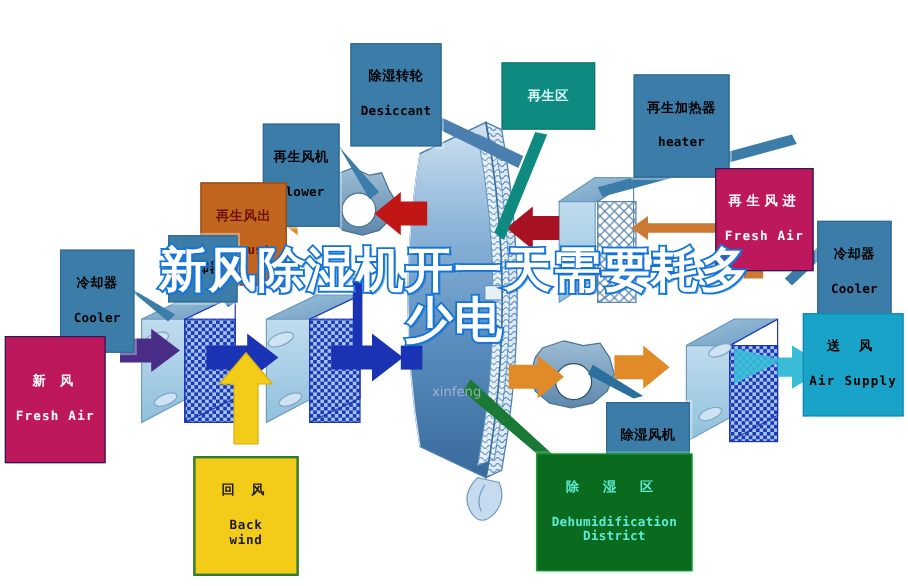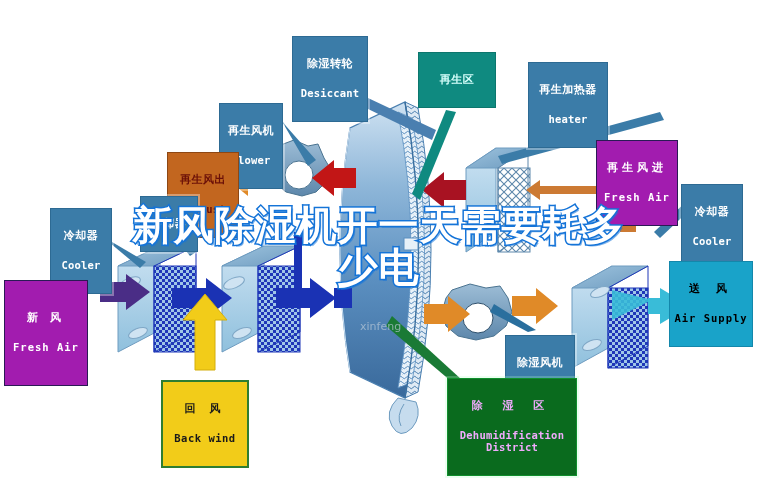--- a/index.html
+++ b/index.html
@@ -10,44 +10,44 @@
 
   
   .lbl{position:absolute;box-sizing:border-box;text-align:center;
        line-height:1.12;white-space:pre-line;z-index:40;
        font-family:"DejaVu Sans","Liberation Sans",sans-serif;}
   .lbl .cn{display:block;font-weight:700;letter-spacing:.5px;}
   .lbl .en{display:block;font-family:"DejaVu Sans Mono","Liberation Mono",monospace;
            font-weight:700;letter-spacing:.2px;}
 
   
-  .sb{background:#3b7ca8;color:#ffffff;border:1px solid #2d6a93;
+  .sb{background:#3b7ca8;color:#000000;border:1px solid #2d6a93;
       box-shadow:0 0 0 2px rgba(255,255,255,.35);}
   .sb .cn{font-size:11px;} .sb .en{font-size:10.5px;}
 
   
   .teal{background:#0f8a80;color:#bdf3ee;border:1px solid #0c766d;}
   .teal .cn{font-size:11px;color:#d6fffb;} .teal .en{font-size:10px;}
 
   
-  .purple{background:#a21caf;color:#ffffff;border:1px solid #2a1a55;}
+  .purple{background:#be185d;color:#ffffff;border:1px solid #2a1a55;}
   .purple .cn{font-size:11px;letter-spacing:4px;}
   .purple .en{font-size:10.5px;letter-spacing:1px;}
 
   
   .orange{background:#c2661f;color:#6b1008;border:1px solid #8d4714;}
   .orange .cn{font-size:11px;} .orange .en{font-size:10.5px;}
 
   
   .yellow{background:#f2cc19;color:#1a1a1a;border:2px solid #2e7d32;}
   .yellow .cn{font-size:11px;letter-spacing:5px;}
   .yellow .en{font-size:10.5px;letter-spacing:.5px;}
 
   
-  .green{background:#0a6b1e;color:#f0abfc;border:1px solid #0f8f2c;
+  .green{background:#0a6b1e;color:#5eead4;border:1px solid #0f8f2c;
          box-shadow:0 0 0 2px rgba(180,255,200,.25);}
   .green .cn{font-size:11px;letter-spacing:8px;}
   .green .en{font-size:10.5px;}
 
   
   .cyan{background:#19a3c9;color:#000000;border:1px solid #1387ab;}
   .cyan .cn{font-size:11px;letter-spacing:6px;}
   .cyan .en{font-size:10.5px;letter-spacing:1px;}
 
   
@@ -293,21 +293,21 @@
 
   <div class="lbl sb" style="left:140px;top:196px;width:58px;padding:3px 2px;">
     <span class="cn">冷却器</span>
   </div>
 
   <div class="lbl purple" style="left:4px;top:280px;width:84px;padding:13px 2px;">
     <span class="cn">新 风</span>
     <span class="en">Fresh Air</span>
   </div>
 
-  <div class="lbl yellow" style="left:161px;top:380px;width:88px;padding:3px 2px;">
+  <div class="lbl yellow" style="left:161px;top:380px;width:88px;padding:3px 14px;">
     <span class="cn">回 风</span>
     <span class="en">Back wind</span>
   </div>
 
   <div class="lbl sb" style="left:505px;top:335px;width:70px;padding:3px 2px;">
     <span class="cn">除湿风机</span>
     <span class="en">Blower</span>
   </div>
 
   <div class="lbl green" style="left:447px;top:378px;width:130px;padding:3px 2px;">

